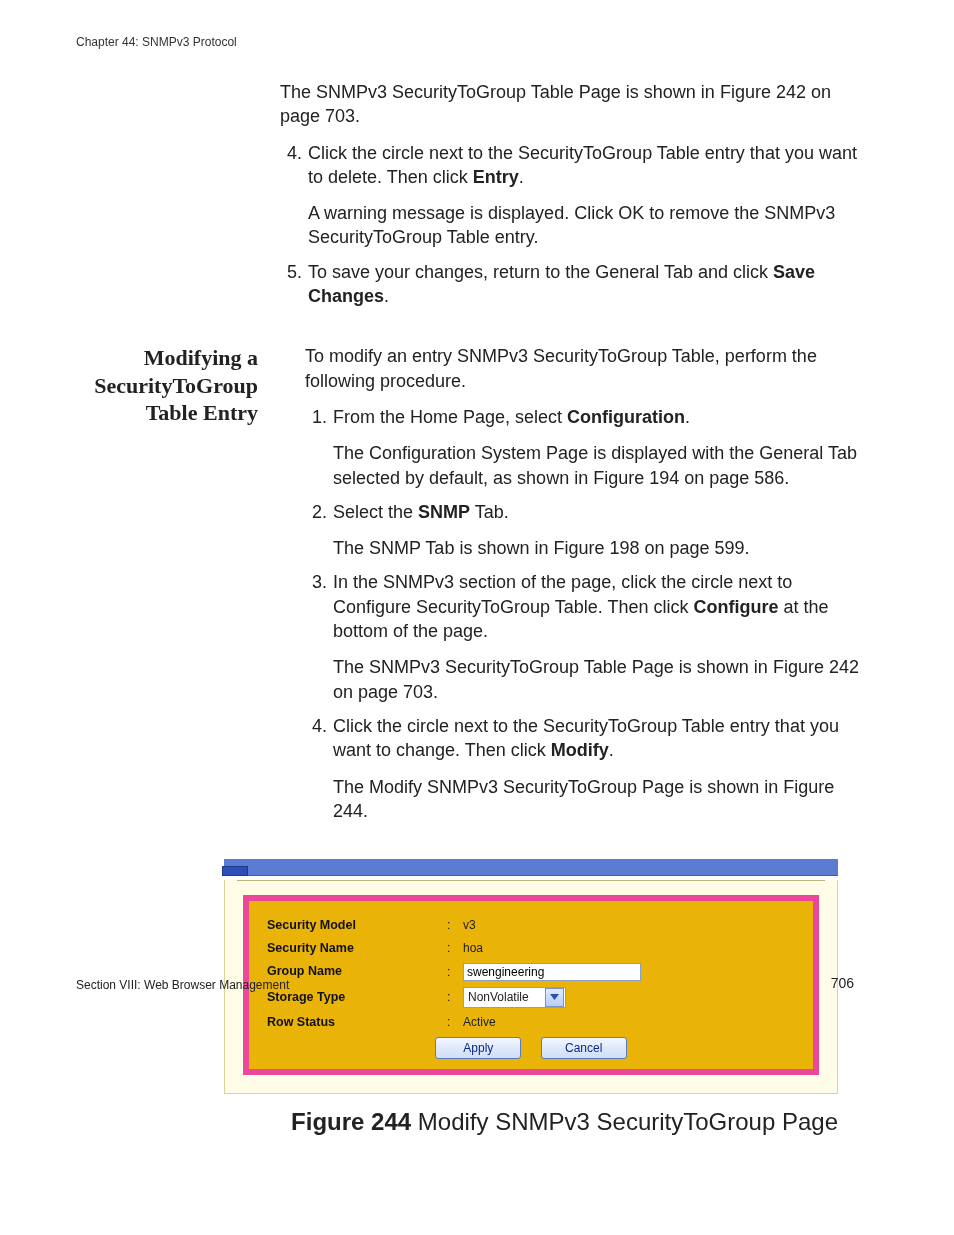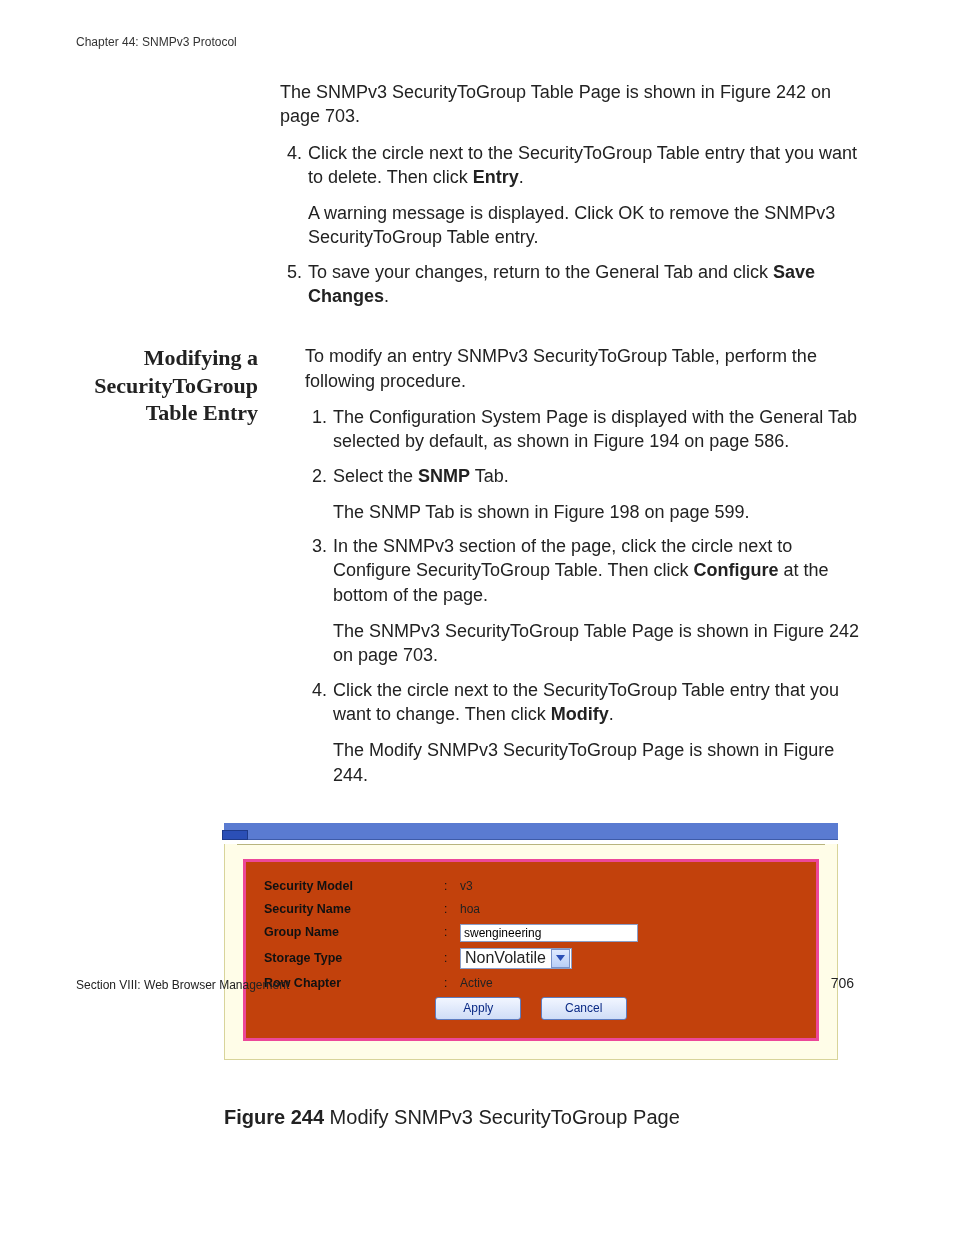--- a/index.html
+++ b/index.html
@@ -102,24 +102,24 @@
     color: #0440c8;
     font-size: 16px;
     padding: 4px 20px 4px 12px;
     font-family: Verdana, Arial, sans-serif;
   }
   .panel-divider {
     margin: 4px 12px 0 12px;
     border-top: 1px solid #b8b47e;
   }
   .form-area {
-    background: #c2410c;
+    background: #eab308;
     margin: 14px 18px 18px 18px;
-    border: 3px solid #ec4899;
-    padding: 16px 18px 18px 18px;
+    border: 6px solid #ec4899;
+    padding: 16px 18px 10px 18px;
     font-size: 12px;
   }
   .form-row {
     display: grid;
     grid-template-columns: 180px 12px 1fr;
     align-items: center;
     margin-bottom: 6px;
   }
   .form-row .lbl {
     font-weight: 700;
@@ -145,21 +145,21 @@
   }
   .select-wrap {
     display: inline-flex;
     align-items: center;
     border: 1px solid #8a9ec8;
     background: #fff;
     height: 19px;
   }
   .select-wrap .sel-text {
     padding: 1px 4px;
-    font-size: 16px;
+    font-size: 12px;
     font-family: Arial, sans-serif;
     min-width: 72px;
   }
   .select-wrap .sel-btn {
     width: 17px;
     height: 17px;
     margin: 1px;
     background: linear-gradient(#dfeaff, #b9cef6);
     border: 1px solid #7a93c9;
     display: flex;
@@ -177,23 +177,23 @@
     font-size: 12px;
     font-family: Arial, sans-serif;
     color: #0a2a85;
     background: linear-gradient(#f2f6ff, #cfddf7);
     border: 1px solid #5d7cc0;
     border-radius: 3px;
     margin: 0 8px;
     cursor: pointer;
   }
   .fig-caption {
-    text-align: left;
-    margin-top: 44px;
-    font-size: 20px;
+    text-align: right;
+    margin-top: 12px;
+    font-size: 24px;
   }
   .fig-caption .fig-label { font-weight: 700; }
 
   .footer-left {
     position: absolute;
     left: 76px;
     bottom: 54px;
     font-size: 12px;
     color: #222;
   }
@@ -243,20 +243,23 @@
 
     <div class="two-col" style="margin-top:26px;gap:47px;">
       <div class="margin-heading">Modifying a SecurityToGroup Table Entry</div>
       <div class="body-col">
         <p class="para np">To modify an entry SNMPv3 SecurityToGroup Table, perform the following procedure.</p>
 
         <ol class="steps">
           <li>
             <div class="num">1.</div>
             <div class="step-body">
+              <p>
+                <span>From the Home Page, select </span><span class="b">Configuration</span><span>.</span>
+              </p>
               <p>The Configuration System Page is displayed with the General Tab selected by default, as shown in Figure 194 on page 586.</p>
             </div>
           </li>
           <li>
             <div class="num">2.</div>
             <div class="step-body">
               <p>
                 <span>Select the </span><span class="b">SNMP</span><span> Tab.</span>
               </p>
               <p>The SNMP Tab is shown in Figure 198 on page 599.</p>
@@ -322,21 +325,21 @@
                 <span class="sel-btn">
                   <svg width="9" height="6" viewBox="0 0 9 6">
                       <polygon points="0,0 9,0 4.5,6" fill="#2b4fb6"></polygon>
                     </svg>
                 </span>
               </span>
             </div>
           </div>
 
           <div class="form-row">
-            <div class="lbl">Row Chapter</div>
+            <div class="lbl">Row Status</div>
             <div class="colon">:</div>
             <div class="val">Active</div>
           </div>
 
           <div class="btn-row">
             <span class="btn">Apply</span>
             <span class="btn">Cancel</span>
           </div>
 
         </div>

